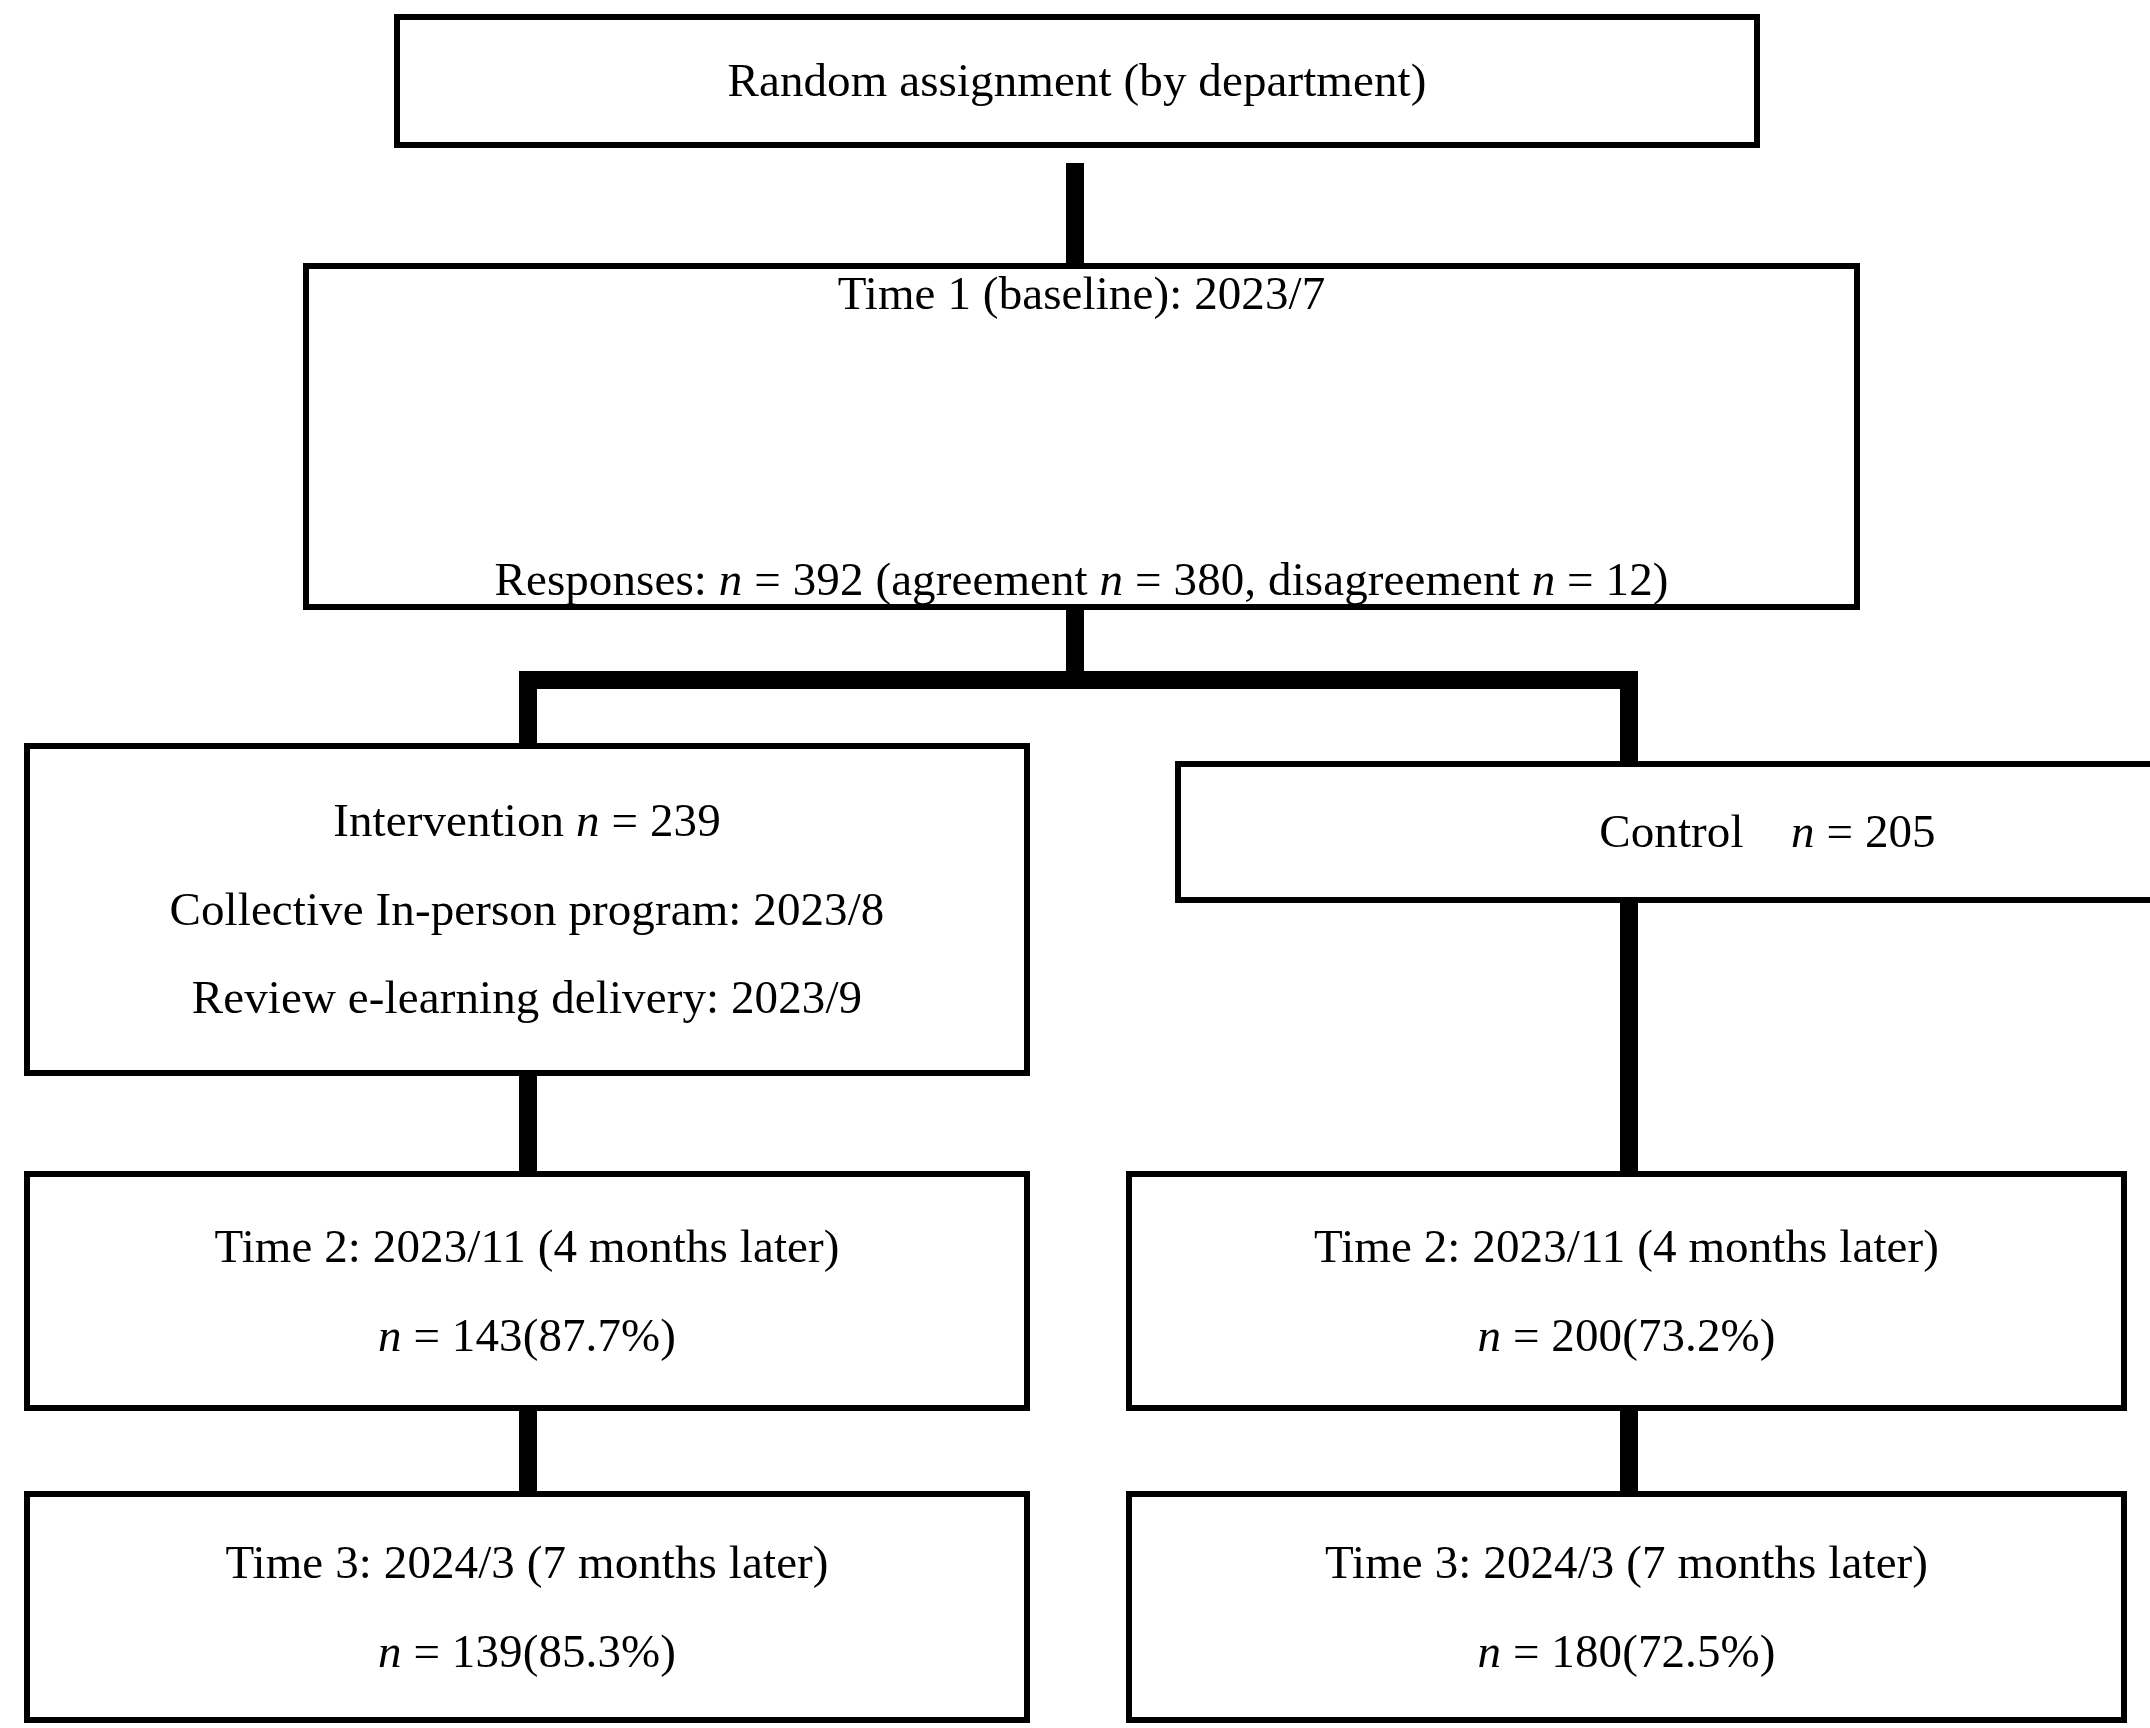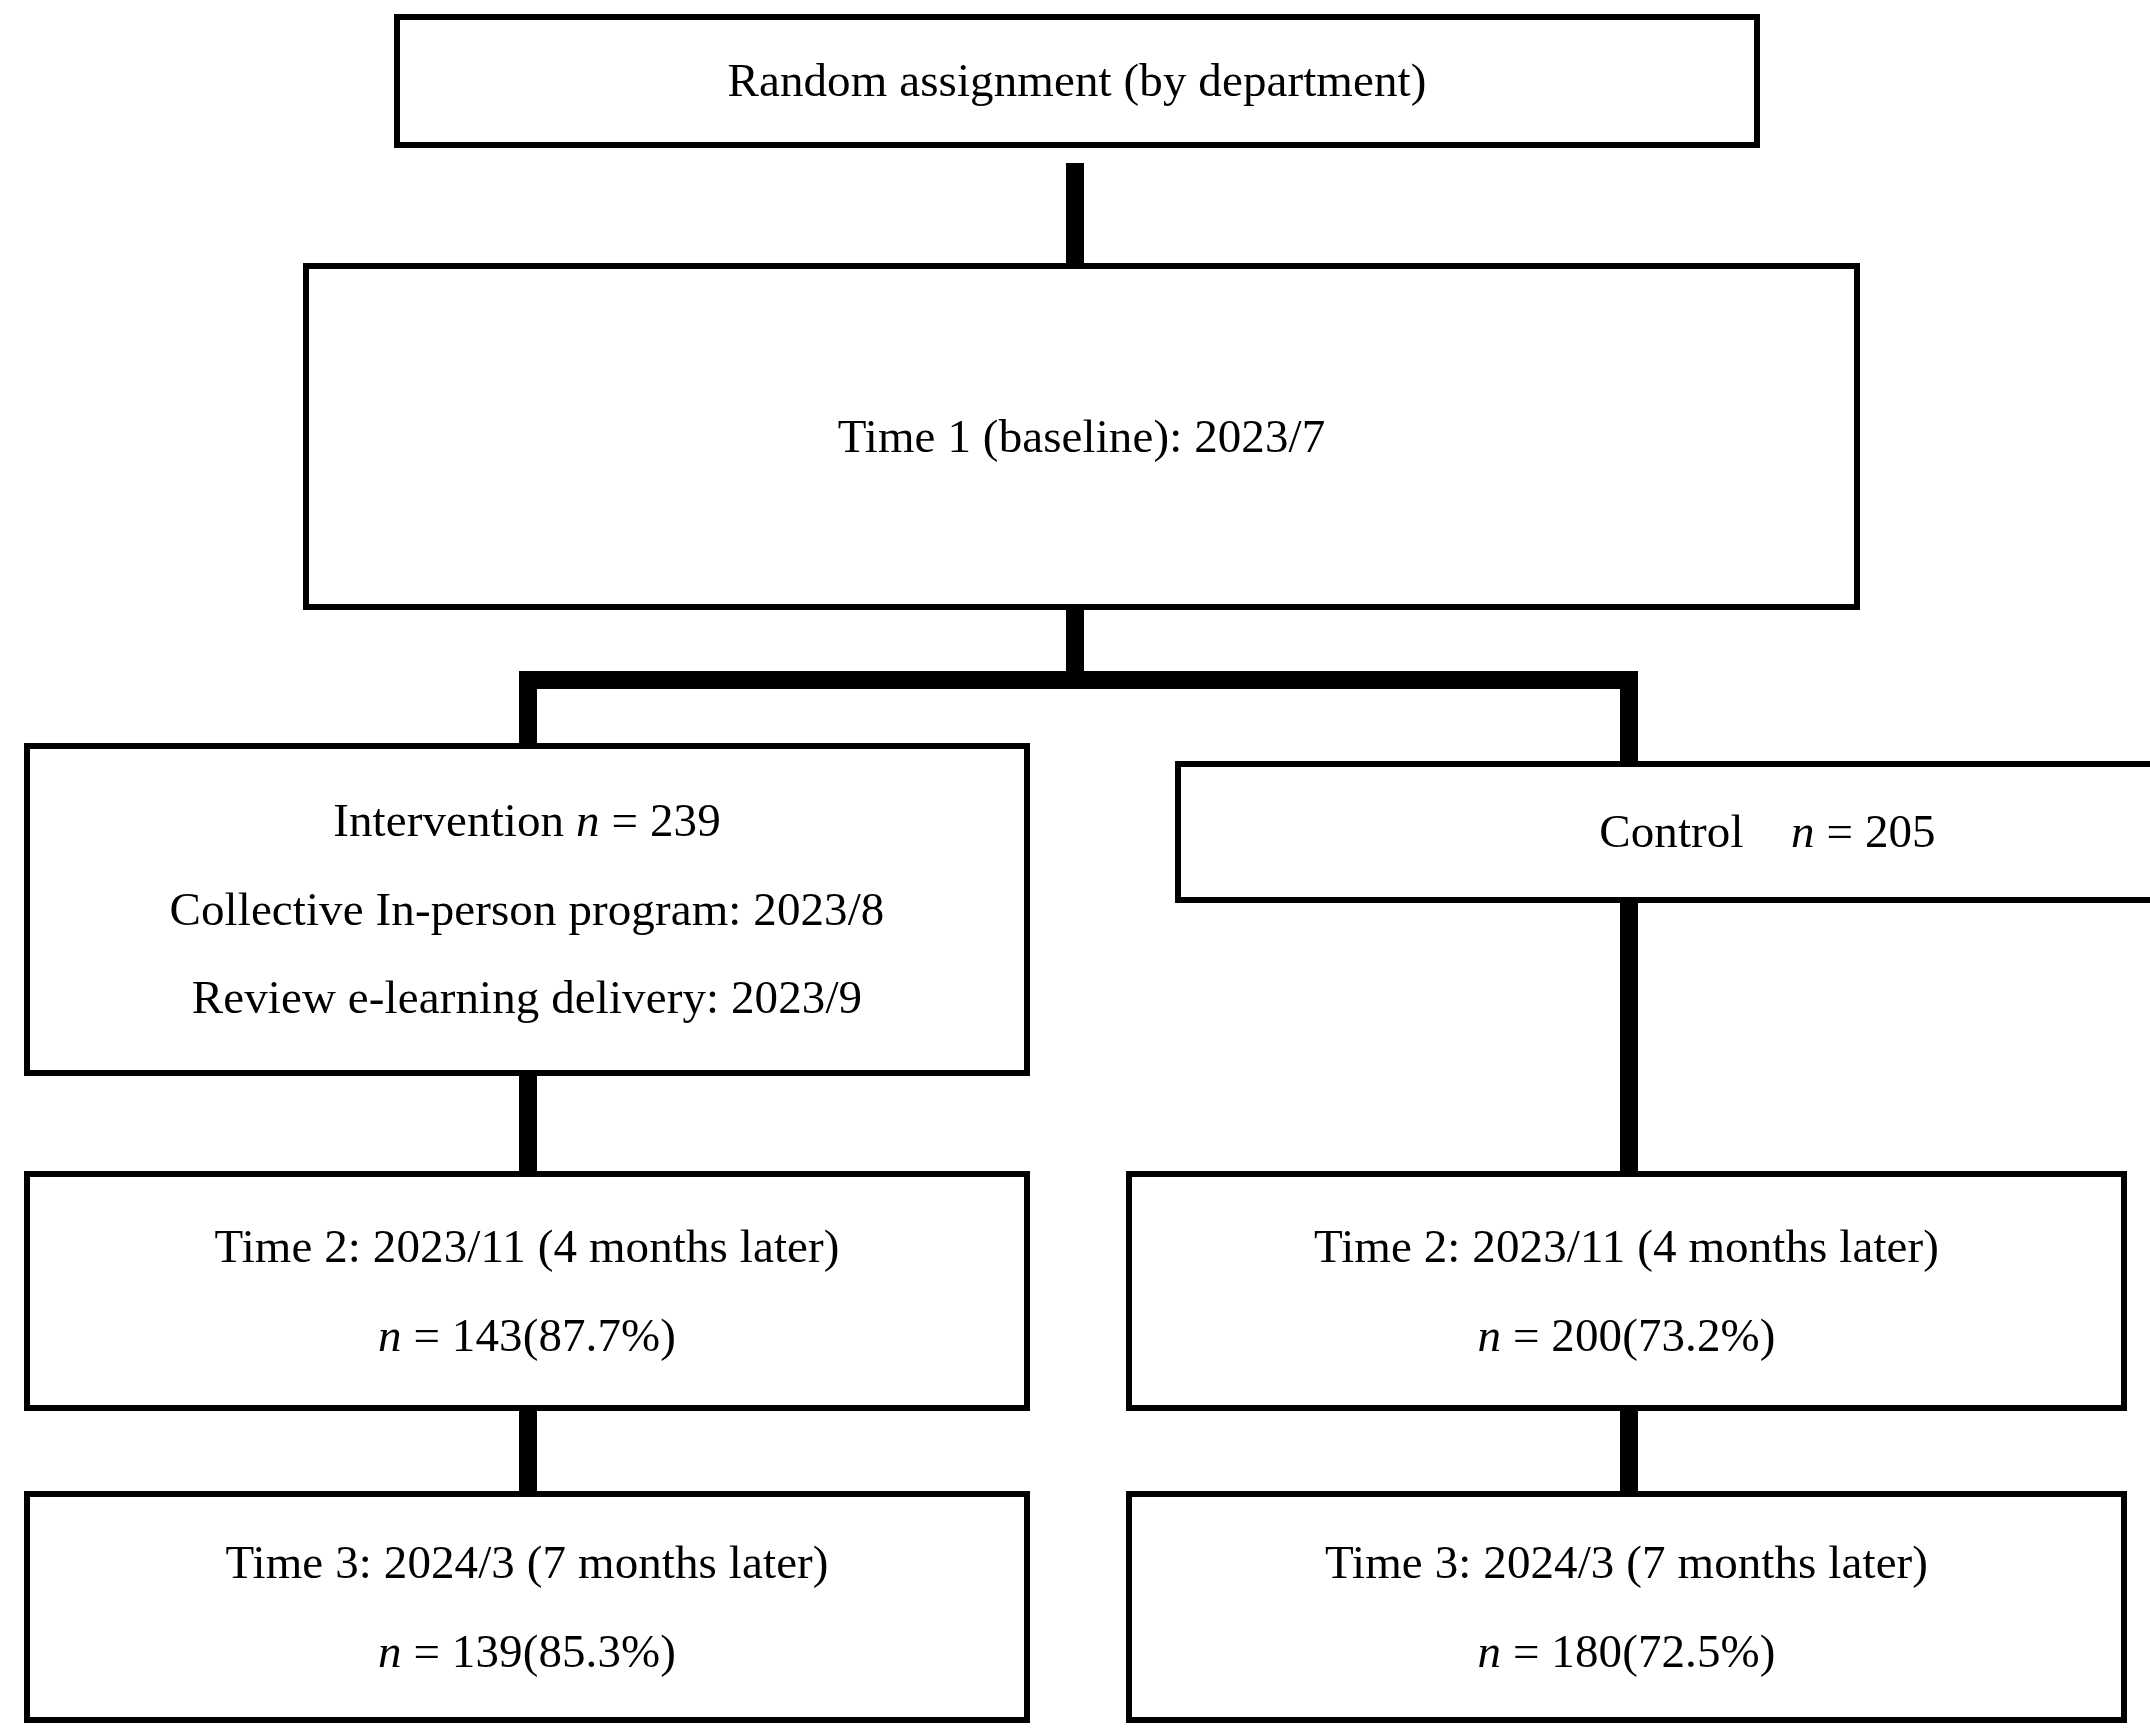--- a/index.html
+++ b/index.html
@@ -49,21 +49,21 @@
 
   
   .conn {
     position: absolute;
     background: #000000;
     z-index: 1;
   }
 
   
   #node-random       { left: 394px;  top: 13.8px;   width: 1366px; height: 134px; }
-  #node-time1        { left: 303px;  top: 263px;  width: 1557px; height: 347px; }
+  #node-time1        { left: 303px;  top: 263px;  width: 1557px; height: 347px; justify-content: space-between; }
   #node-intervention { left: 24px;   top: 743px; width: 1006px; height: 333px; }
   #node-control      { left: 1175px; top: 761px; width: 1185px; height: 142px; }
   #node-time2-left   { left: 24px;   top: 1171px; width: 1006px; height: 240px; }
   #node-time2-right  { left: 1126px; top: 1171px; width: 1001px; height: 240px; }
   #node-time3-left   { left: 24px;   top: 1491px; width: 1006px; height: 232px; }
   #node-time3-right  { left: 1126px; top: 1491px; width: 1001px; height: 232px; }
 
   
   #conn-random-time1   { left: 1066px; top: 163px;  width: 18px; height: 105px; }
   #conn-time1-split    { left: 1066px; top: 606px;  width: 18px; height: 70px; }
@@ -89,20 +89,21 @@
   <div class="conn" id="conn-ctl-t2r"></div>
   <div class="conn" id="conn-t2l-t3l"></div>
   <div class="conn" id="conn-t2r-t3r"></div>
 
   <div class="node" id="node-random">
     <span class="line">Random assignment (by department)</span>
   </div>
 
   <div class="node" id="node-time1">
     <span class="line">Time 1 (baseline): 2023/7</span>
+    <span class="line"><span>Responses: </span><i>n</i><span> = 392 (agreement </span><i>n</i><span> = 380, disagreement </span><i>n</i><span> = 12)</span></span>
   </div>
 
   <div class="node tight" id="node-intervention">
     <span class="line"><span>Intervention </span><i>n</i><span> = 239</span></span>
     <span class="line">Collective In-person program: 2023/8</span>
     <span class="line">Review e-learning delivery: 2023/9</span>
   </div>
 
   <div class="node" id="node-control">
     <span class="line"><span>Control </span><span>&nbsp;&nbsp;&nbsp;</span><i>n</i><span> = 205</span></span>

